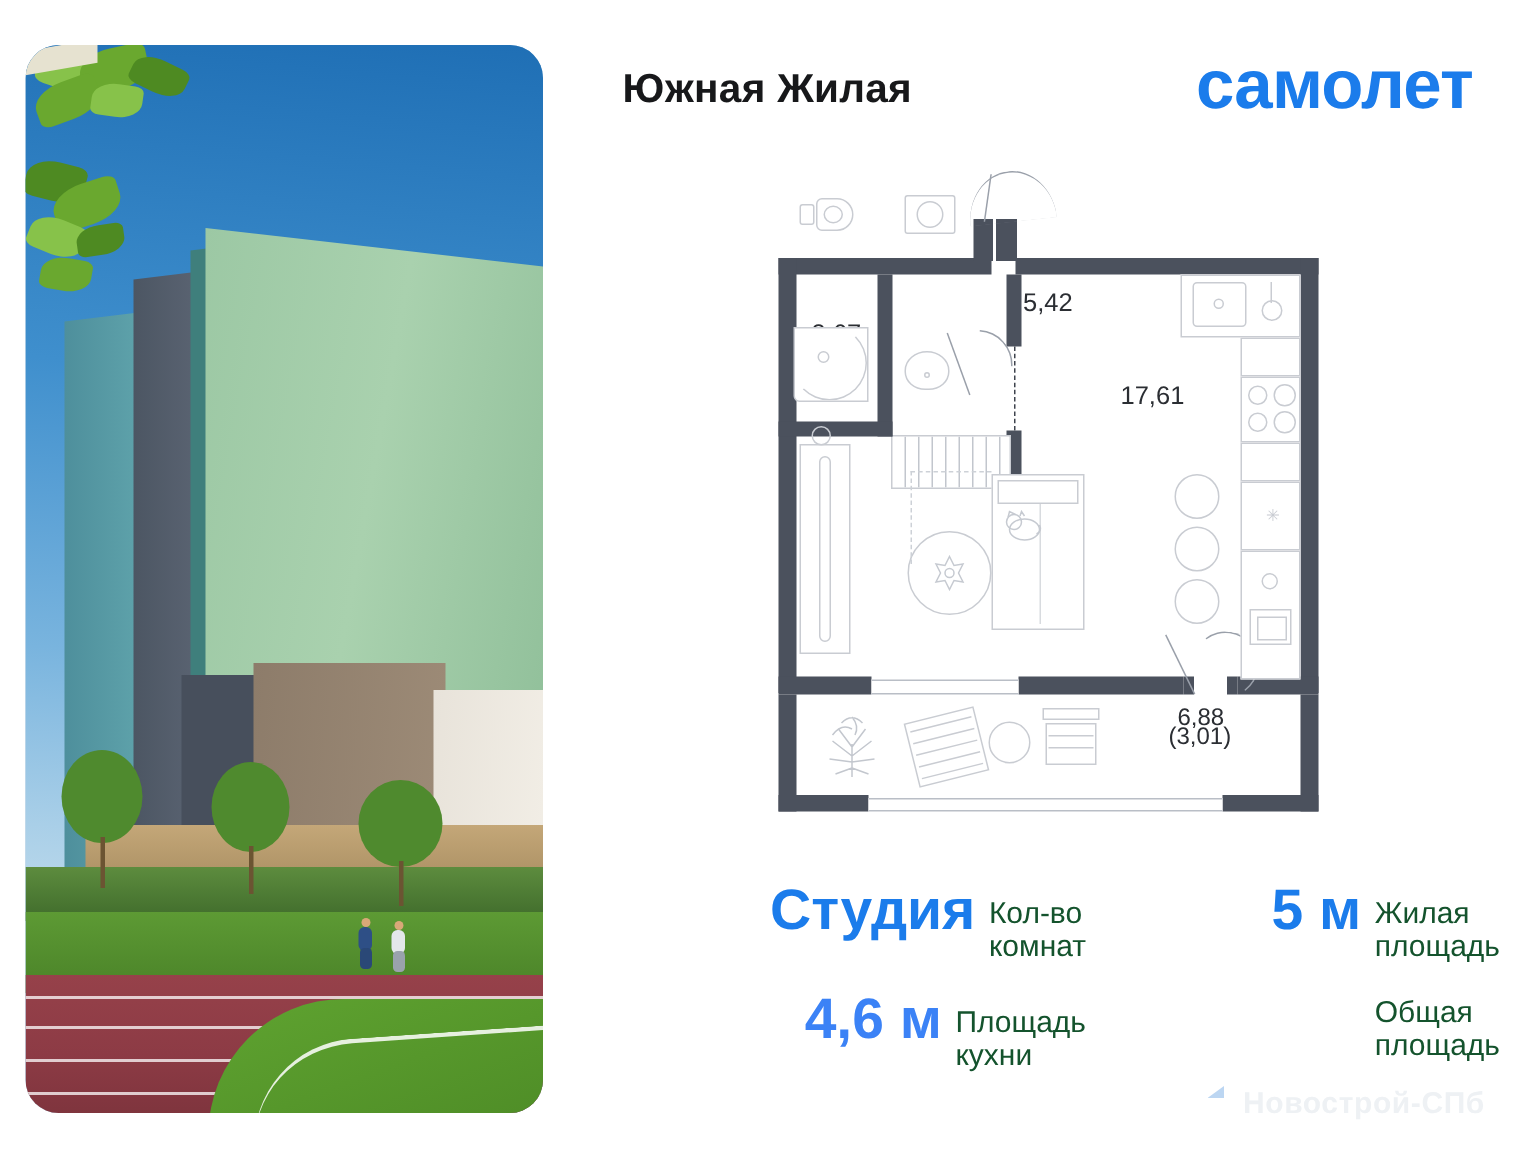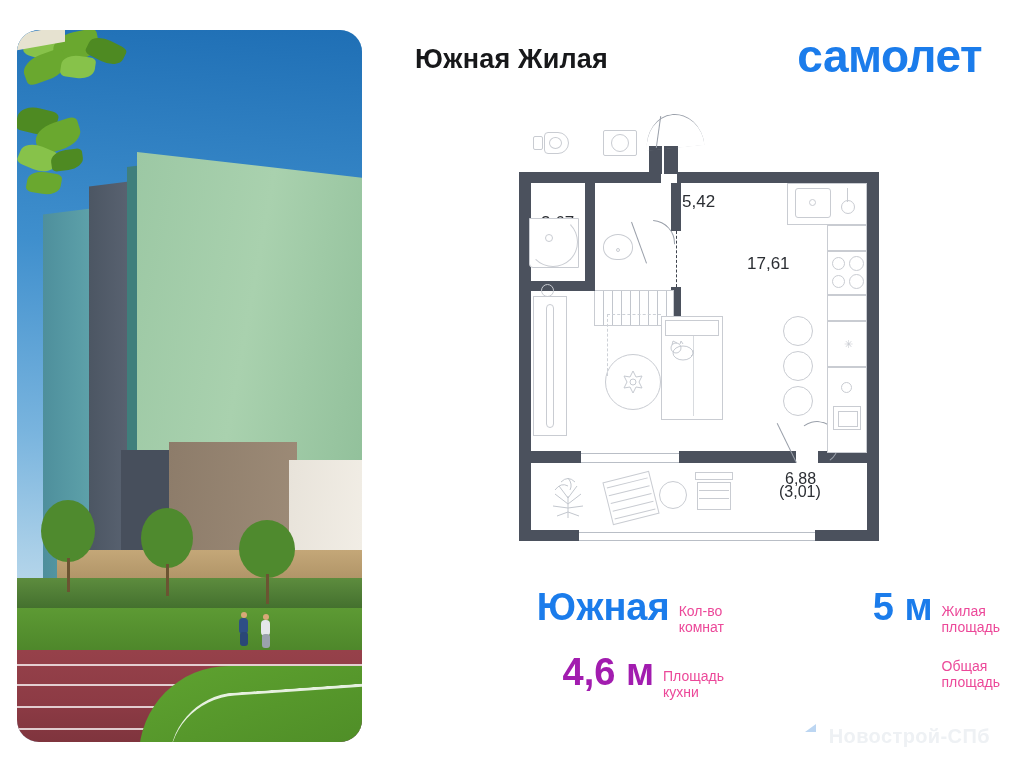--- a/index.html
+++ b/index.html
@@ -134,21 +134,21 @@
 
   
   .stats{ position:absolute; left:420px; top:588px; width:580px; }
   .srow{ display:flex; align-items:center; margin-bottom:14px; }
   .scell{ display:flex; align-items:baseline; }
   .snum{
     font-size:38px; font-weight:700; line-height:1;
     white-space:nowrap;
   }
   .slab{
-    font-size:14px; color:#ec4899; line-height:1.12; margin-left:9px;
+    font-size:20px; color:#14532d; line-height:1.12; margin-left:9px;
     white-space:nowrap; position:relative; top:-4px;
   }
   .c1{ width:304px; display:flex; justify-content:flex-end; }
   .c2{ width:276px; display:flex; justify-content:flex-end; }
 
   .watermark{
     position:absolute; right:22px; bottom:20px;
     font-size:20px; font-weight:700; color:#eef1f4; letter-spacing:.4px;
     white-space:nowrap;
   }
@@ -380,42 +380,42 @@
     </svg>
   </div>
   <div class="dashbox" style="left:88px; top:196px; width:54px; height:62px; border-right:0; border-bottom:0;"></div>
 </div>
 
 <div class="stats">
 
   <div class="srow">
     <div class="c1">
       <div class="scell">
-        <span class="snum" style="color:#1b7ceb">Южная</span>
+        <span class="snum" style="color:#1b7ceb">Студия</span>
         <span class="slab">
           <span>Кол-во</span><br>
           <span>комнат</span>
         </span>
       </div>
     </div>
     <div class="c2">
       <div class="scell">
         <span class="snum" style="color:#1b7ceb">5 м</span>
         <span class="slab">
           <span>Жилая</span><br>
           <span>площадь</span>
         </span>
       </div>
     </div>
   </div>
 
   <div class="srow">
     <div class="c1">
       <div class="scell">
-        <span class="snum" style="color:#a21caf">4,6 м</span>
+        <span class="snum" style="color:#3b82f6">4,6 м</span>
         <span class="slab">
           <span>Площадь</span><br>
           <span>кухни</span>
         </span>
       </div>
     </div>
     <div class="c2">
       <div class="scell">
         <span class="slab">
           <span>Общая</span><br>

